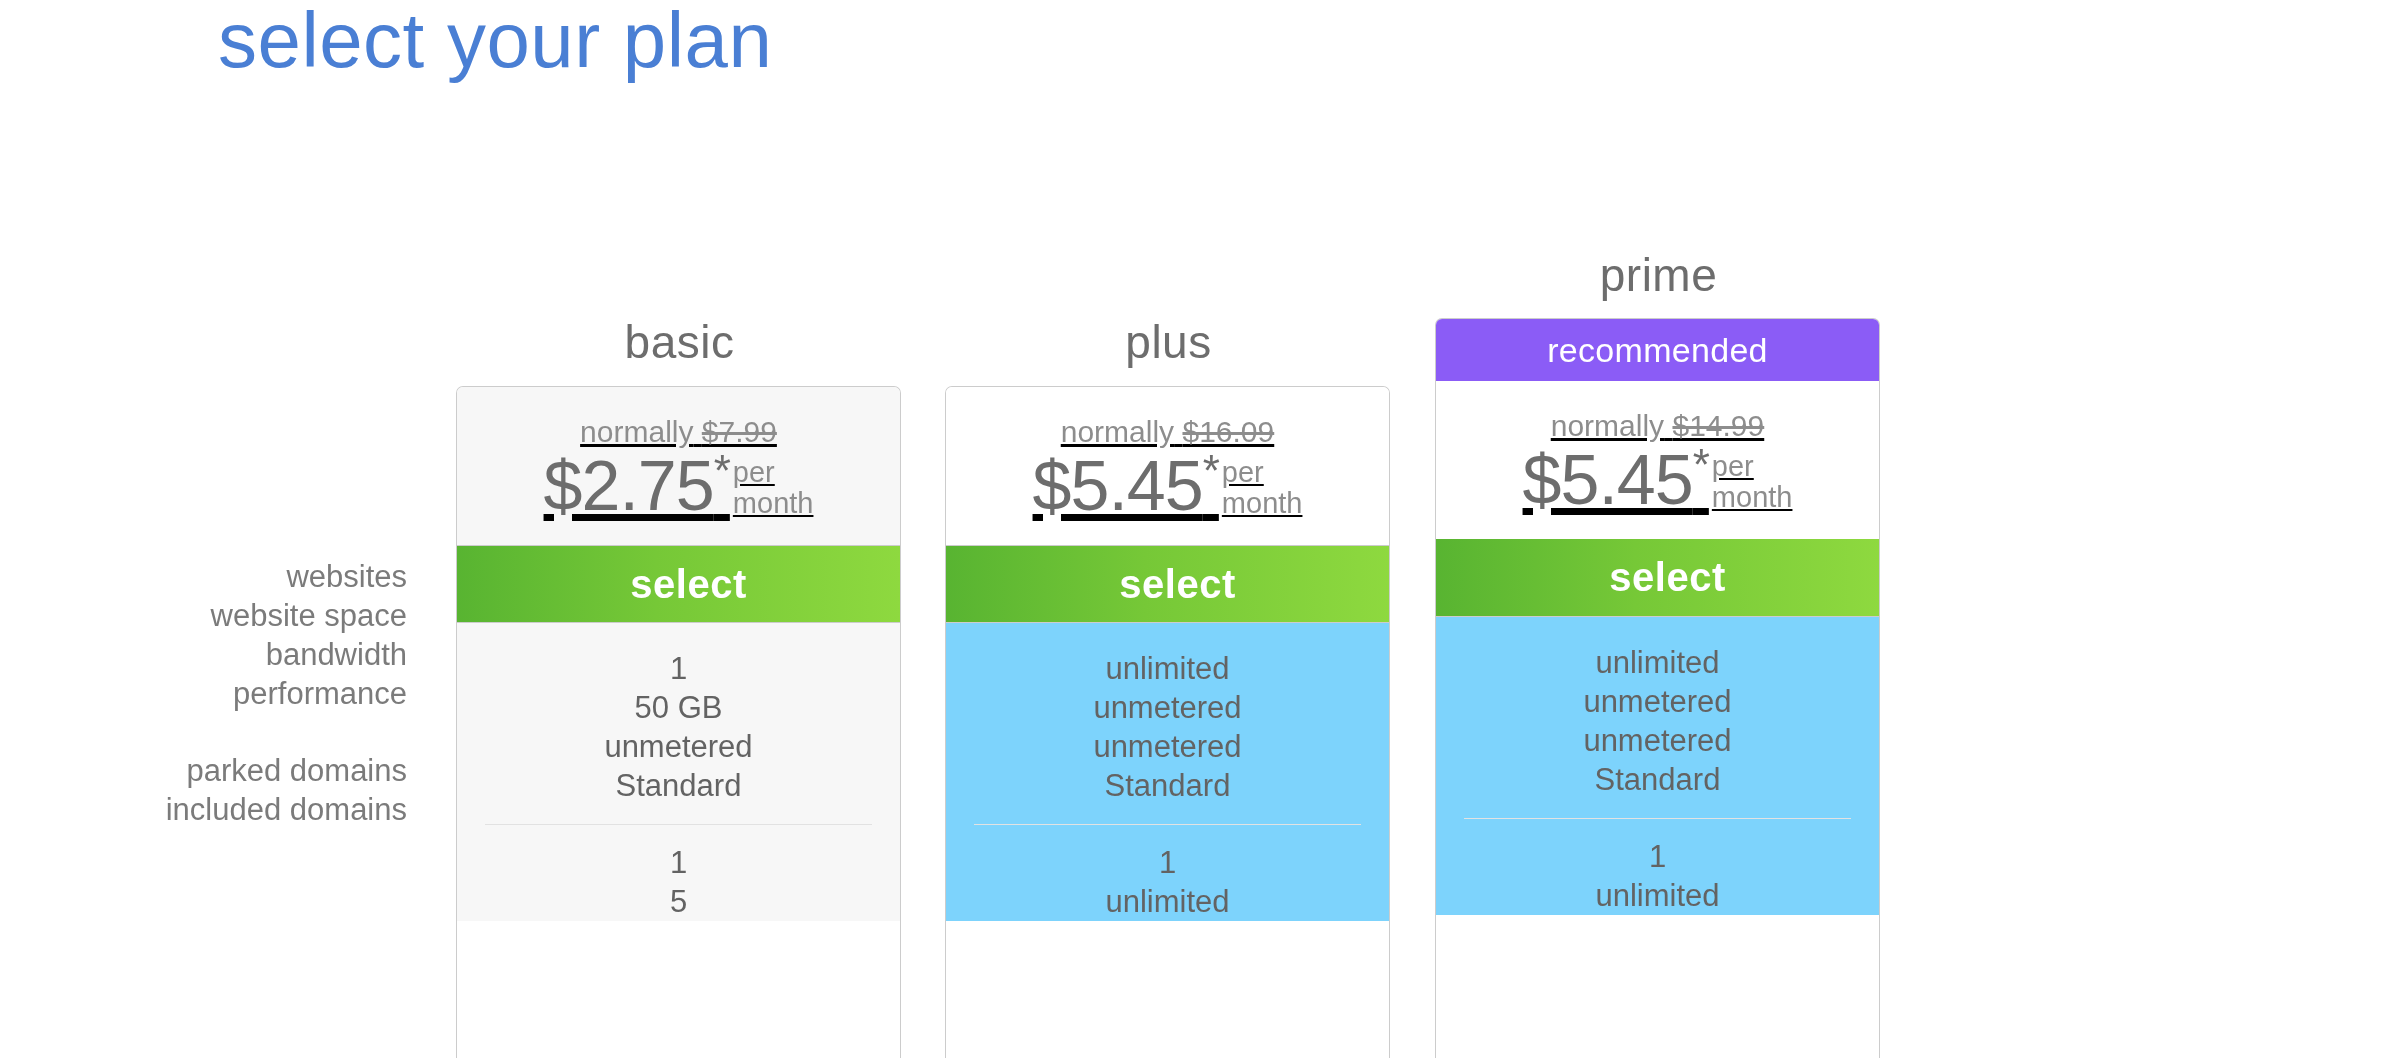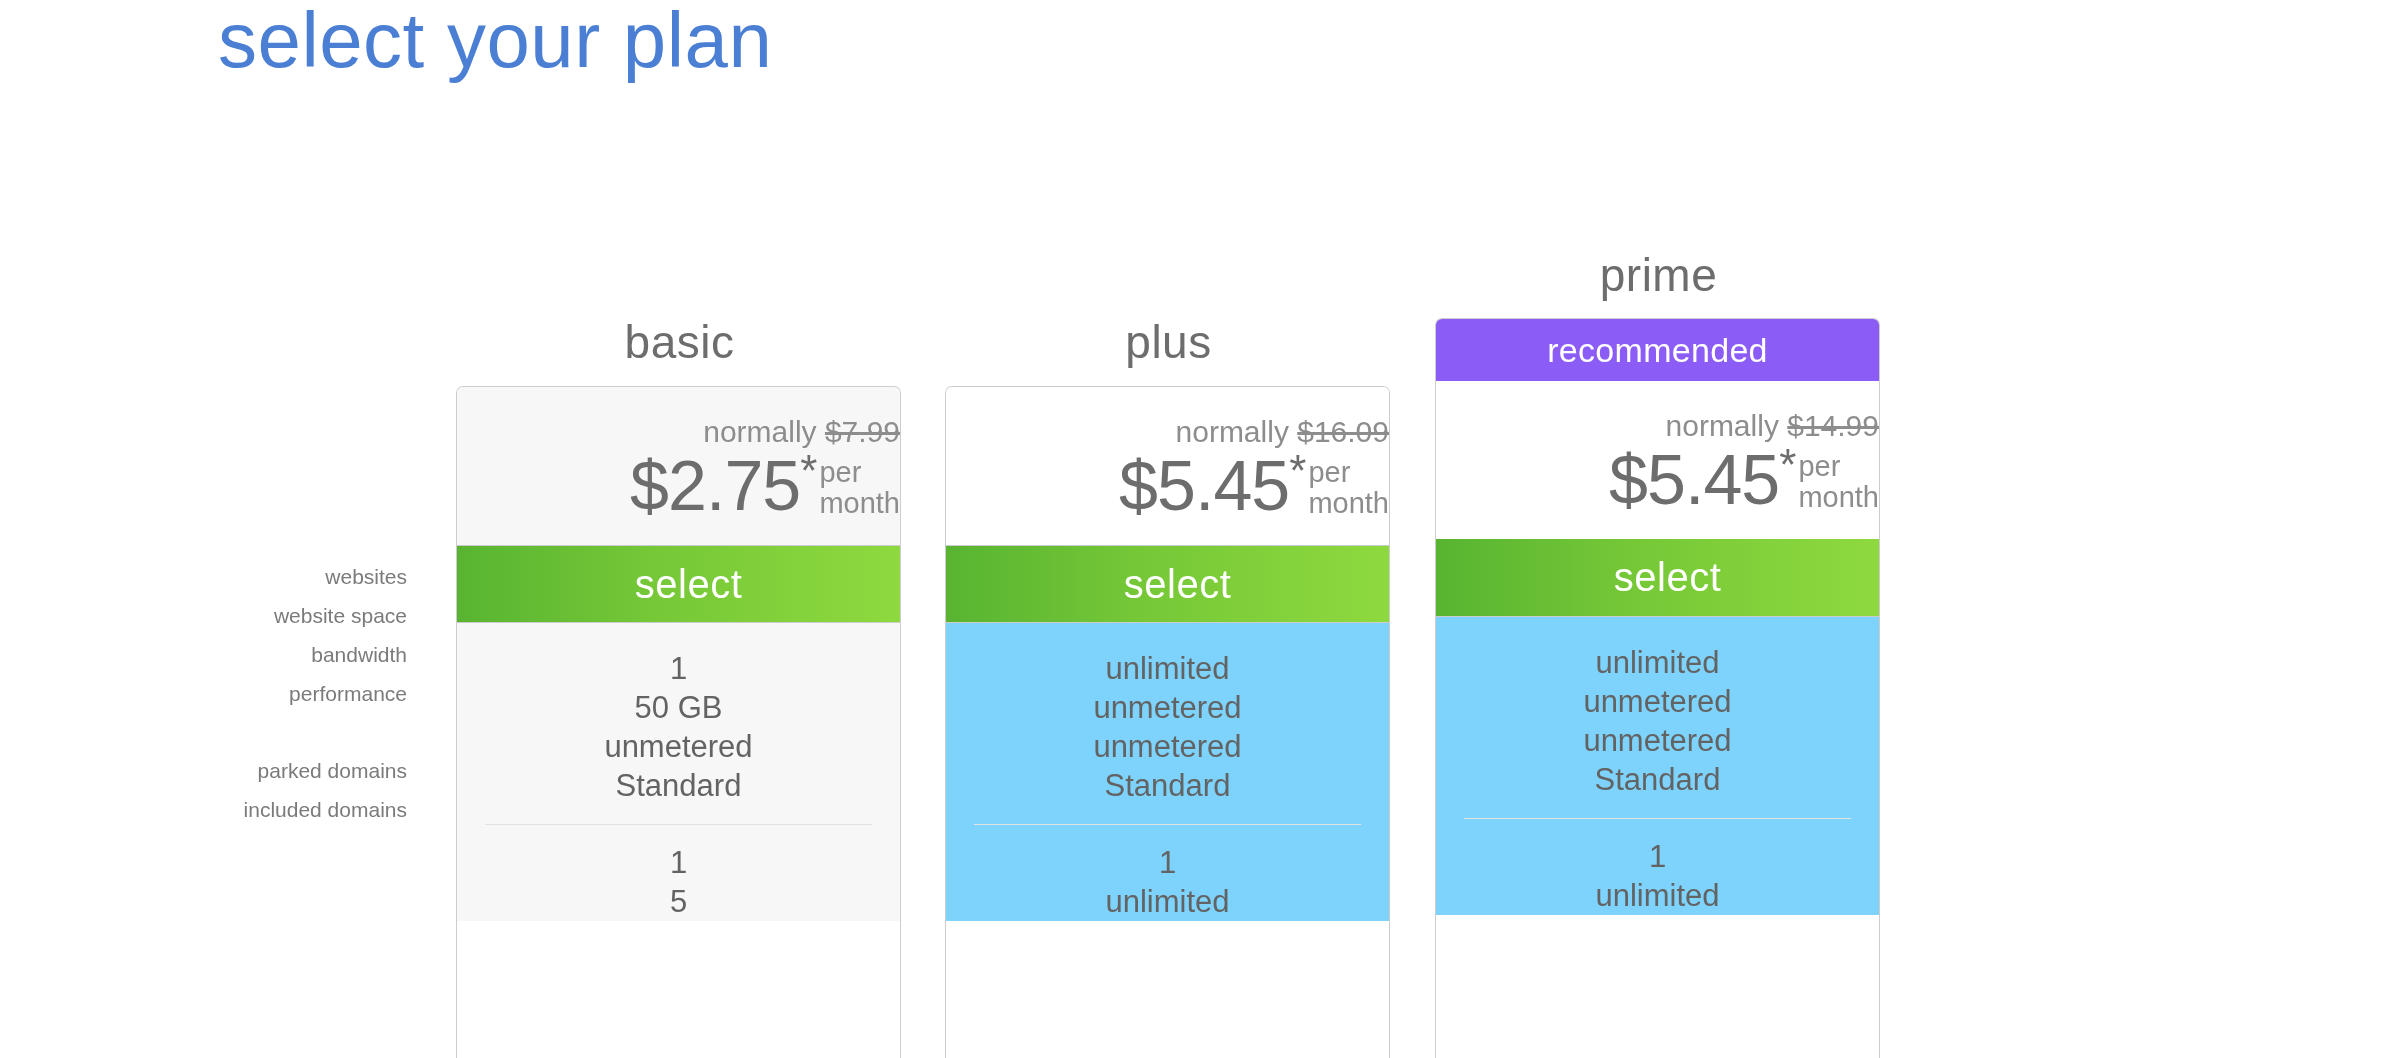--- a/index.html
+++ b/index.html
@@ -95,25 +95,26 @@
     align-items: center;
     justify-content: center;
     letter-spacing: 0.3px;
   }
 
   
   .price-block {
     height: 158px;
     display: flex;
     flex-direction: column;
-    align-items: flex-end;
+    align-items: center;
     justify-content: center;
     background: #ffffff;
     padding-top: 4px;
     box-sizing: border-box;
+    text-decoration: underline;
   }
   .normally {
     font-size: 30px;
     font-weight: 300;
     color: #8d8d8d;
     line-height: 1;
     margin-bottom: 6px;
     white-space: nowrap;
   }
   .normally .strike {
@@ -148,21 +149,21 @@
 
   
   .select-btn {
     height: 78px;
     display: flex;
     align-items: center;
     justify-content: center;
     background: linear-gradient(to right, #58b431 0%, #76c837 45%, #8ed93f 100%);
     color: #ffffff;
     font-size: 40px;
-    font-weight: 400;
+    font-weight: 700;
     letter-spacing: 0.5px;
     cursor: pointer;
     border-top: 1px solid #cccccc;
     border-bottom: 1px solid #cccccc;
     box-sizing: border-box;
     padding-left: 20px;
   }
   .prime .select-btn { border-top: none; }
 
   
@@ -193,21 +194,21 @@
     width: 432px;
     text-align: right;
     padding-top: 171px;
     box-sizing: border-box;
   }
   .label-cell {
     height: 39px;
     display: flex;
     align-items: center;
     justify-content: flex-end;
-    font-size: 21px;
+    font-size: 31px;
     font-weight: 300;
     color: #7b7b7b;
     padding-right: 25px;
     box-sizing: border-box;
   }
   .label-spacer { height: 38px; }
 </style>
 </head>
 <body>
 

